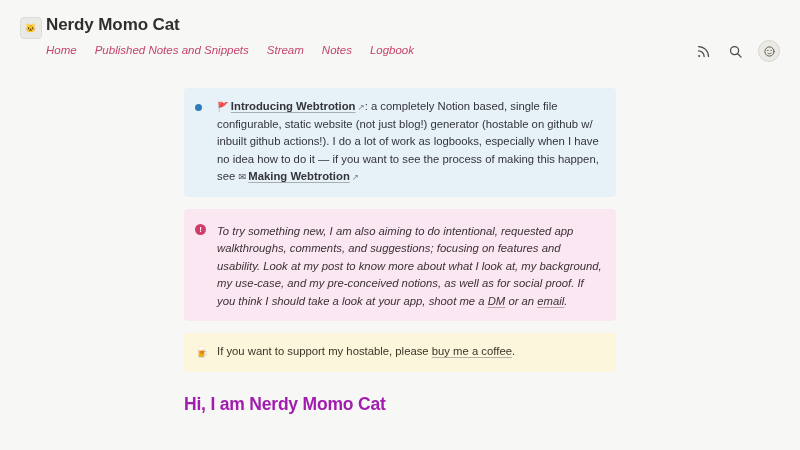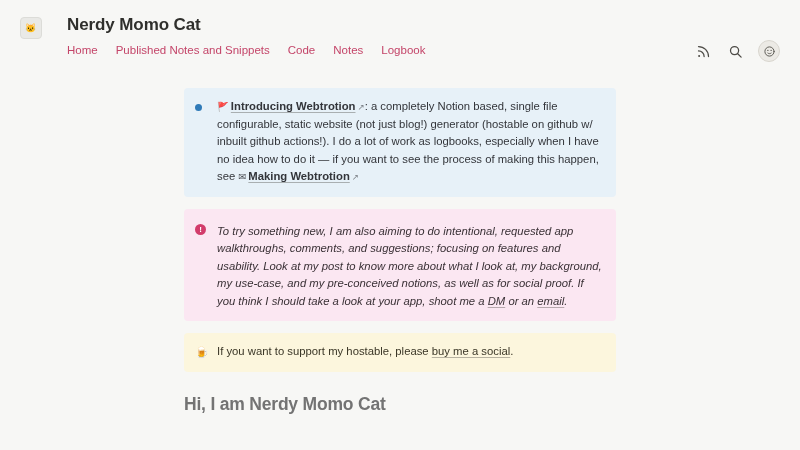--- a/index.html
+++ b/index.html
@@ -34,39 +34,40 @@
     background: #e9e9e6;
     border: 1px solid #dcdcd8;
     display: flex; align-items: center; justify-content: center;
     font-size: 9px;
     line-height: 1;
     color: #6b6a66;
     margin-top: 3px;
     flex: 0 0 auto;
     overflow: hidden;
   }
-  .title-nav { margin-left: 25px; }
+  .title-nav { margin-left: 4px; }
   .site-title {
     font-size: 17px;
     font-weight: bold;
     color: #2f2f2c;
     line-height: 1.3;
     letter-spacing: -0.1px;
   }
   .nav {
     margin-top: 8px;
     display: flex;
     align-items: center;
     gap: 18px;
   }
   .nav a {
     font-size: 11.5px;
     color: #c44569;
     text-decoration: none;
     white-space: nowrap;
+    font-style: italic;
   }
   .header-right {
     display: flex;
     align-items: center;
     gap: 14px;
     margin-top: 26px;
     flex: 0 0 auto;
   }
   .icon-btn {
     width: 18px; height: 18px;
@@ -150,41 +151,41 @@
     font-size: 8px;
     font-weight: bold;
     line-height: 11px;
     text-align: center;
     margin-top: 2px;
   }
 
   .heading {
     font-size: 17.5px;
     font-weight: bold;
-    color: #737373;
+    color: #a21caf;
     margin: 22px 0 10px 0;
     letter-spacing: -0.2px;
   }
 </style>
 </head>
 <body>
 
 <div id="page">
 
   <div class="header">
     <div class="header-left">
       <div class="logo">
         <span>🐱</span>
       </div>
       <div class="title-nav">
         <div class="site-title">Nerdy Momo Cat</div>
         <div class="nav">
           <a href="#">Home</a>
           <a href="#">Published Notes and Snippets</a>
-          <a href="#">Code</a>
+          <a href="#">Stream</a>
           <a href="#">Notes</a>
           <a href="#">Logbook</a>
         </div>
       </div>
     </div>
     <div class="header-right">
       <div class="icon-btn">
         <svg width="15" height="15" viewBox="0 0 24 24" fill="none" stroke="currentColor" stroke-width="2" stroke-linecap="round">
           <path d="M4 11a9 9 0 0 1 9 9"></path>
           <path d="M4 4a16 16 0 0 1 16 16"></path>
@@ -223,20 +224,20 @@
       <div class="cbody">
         <div style="margin-top:4px;font-style:italic;">
           <span>To try something new, I am also aiming to do intentional, requested app walkthroughs, comments, and suggestions; focusing on features and usability. Look at my post to know more about what I look at, my background, my use-case, and my pre-conceived notions, as well as for social proof. If you think I should take a look at your app, shoot me a </span><a href="#" class="pink-link">DM</a><span> or an </span><a href="#" class="pink-link">email</a><span>.</span>
         </div>
       </div>
     </div>
 
     <div class="callout cb-yellow">
       <div class="cicon">🍺</div>
       <div class="cbody">
-        <span>If you want to support my hostable, please </span><a href="#" class="brown-link">buy me a social</a><span>.</span>
+        <span>If you want to support my hostable, please </span><a href="#" class="brown-link">buy me a coffee</a><span>.</span>
       </div>
     </div>
 
     <div class="heading">Hi, I am Nerdy Momo Cat</div>
 
   </div>
 </div>
 
 </body></html>

